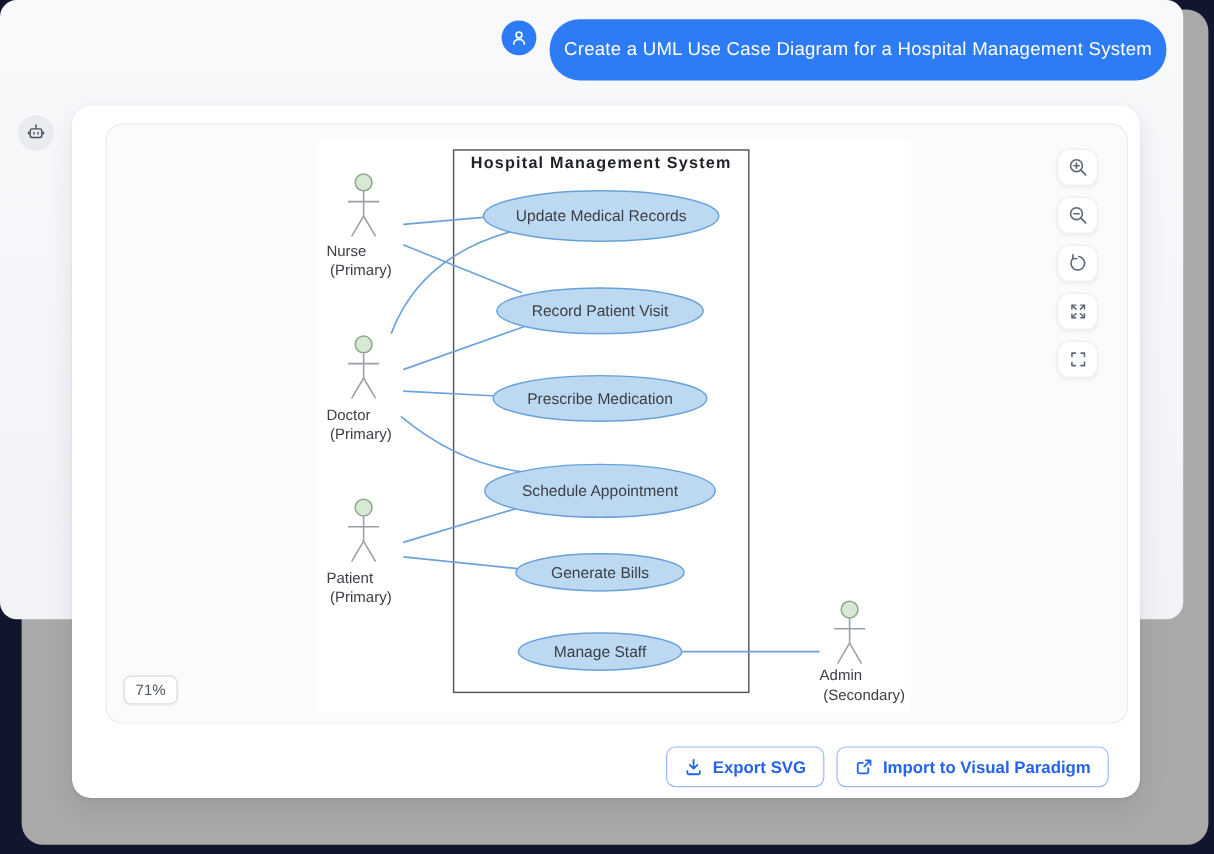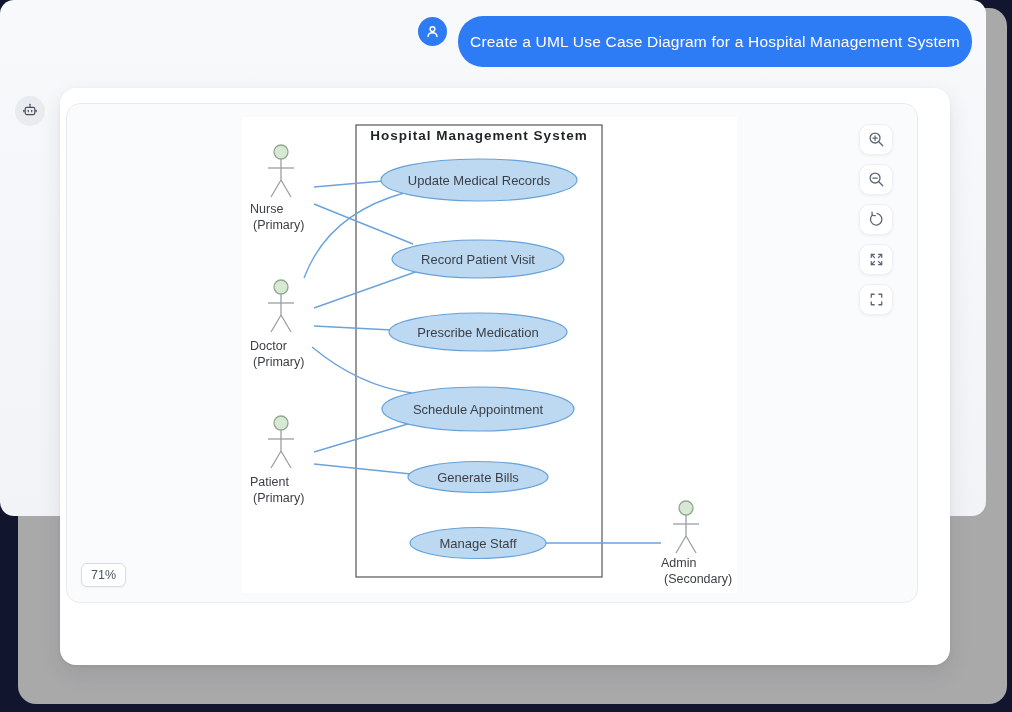--- a/index.html
+++ b/index.html
@@ -39,21 +39,21 @@
     display:flex; align-items:center; justify-content:center;
   }
 
   
   .card {
     position:absolute; left:60px; top:88px; width:890px; height:577px;
     background:#ffffff; border-radius:16px;
     box-shadow:0 8px 22px rgba(30,40,70,.10), 0 1px 3px rgba(30,40,70,.06);
   }
   .panel {
-    position:absolute; left:6px; top:15px; width:852px; height:500px;
+    position:absolute; left:28px; top:15px; width:852px; height:500px;
     background:#fafbfc; border:1px solid #e9ebef; border-radius:14px;text-align:center;
   }
   .canvas {
     position:absolute; left:175px; top:13px; width:495px; height:476px;
     background:#ffffff;
   }
 
   
   .toolbar {
     position:absolute; right:24px; top:20px;
@@ -245,16 +245,28 @@
             </svg>
           </div>
         </div>
 
         <div class="zoom-badge">
           <span>71%</span>
         </div>
       </div>
 
       <div class="footer-actions">
+        <button class="action-btn">
+          <svg width="16" height="16" viewBox="0 0 16 16">
+            <path d="M8 2.2 v7 M4.8 6.4 L8 9.6 L11.2 6.4 M2.8 11.6 v1.6 a1 1 0 0 0 1 1 h8.4 a1 1 0 0 0 1 -1 v-1.6" fill="none" stroke="#2563eb" stroke-width="1.5" stroke-linecap="round" stroke-linejoin="round"></path>
+          </svg>
+          <span>Export SVG</span>
+        </button>
+        <button class="action-btn">
+          <svg width="16" height="16" viewBox="0 0 16 16">
+            <path d="M9.6 2.6 h3.8 v3.8 M13.1 2.9 L8.3 7.7 M11.6 9.2 v3 a1.3 1.3 0 0 1 -1.3 1.3 H4.1 A1.3 1.3 0 0 1 2.8 12.2 V6 a1.3 1.3 0 0 1 1.3 -1.3 h3" fill="none" stroke="#2563eb" stroke-width="1.5" stroke-linecap="round" stroke-linejoin="round"></path>
+          </svg>
+          <span>Import to Visual Paradigm</span>
+        </button>
       </div>
     </div>
   </div>
 </div>
 
 </body></html>

